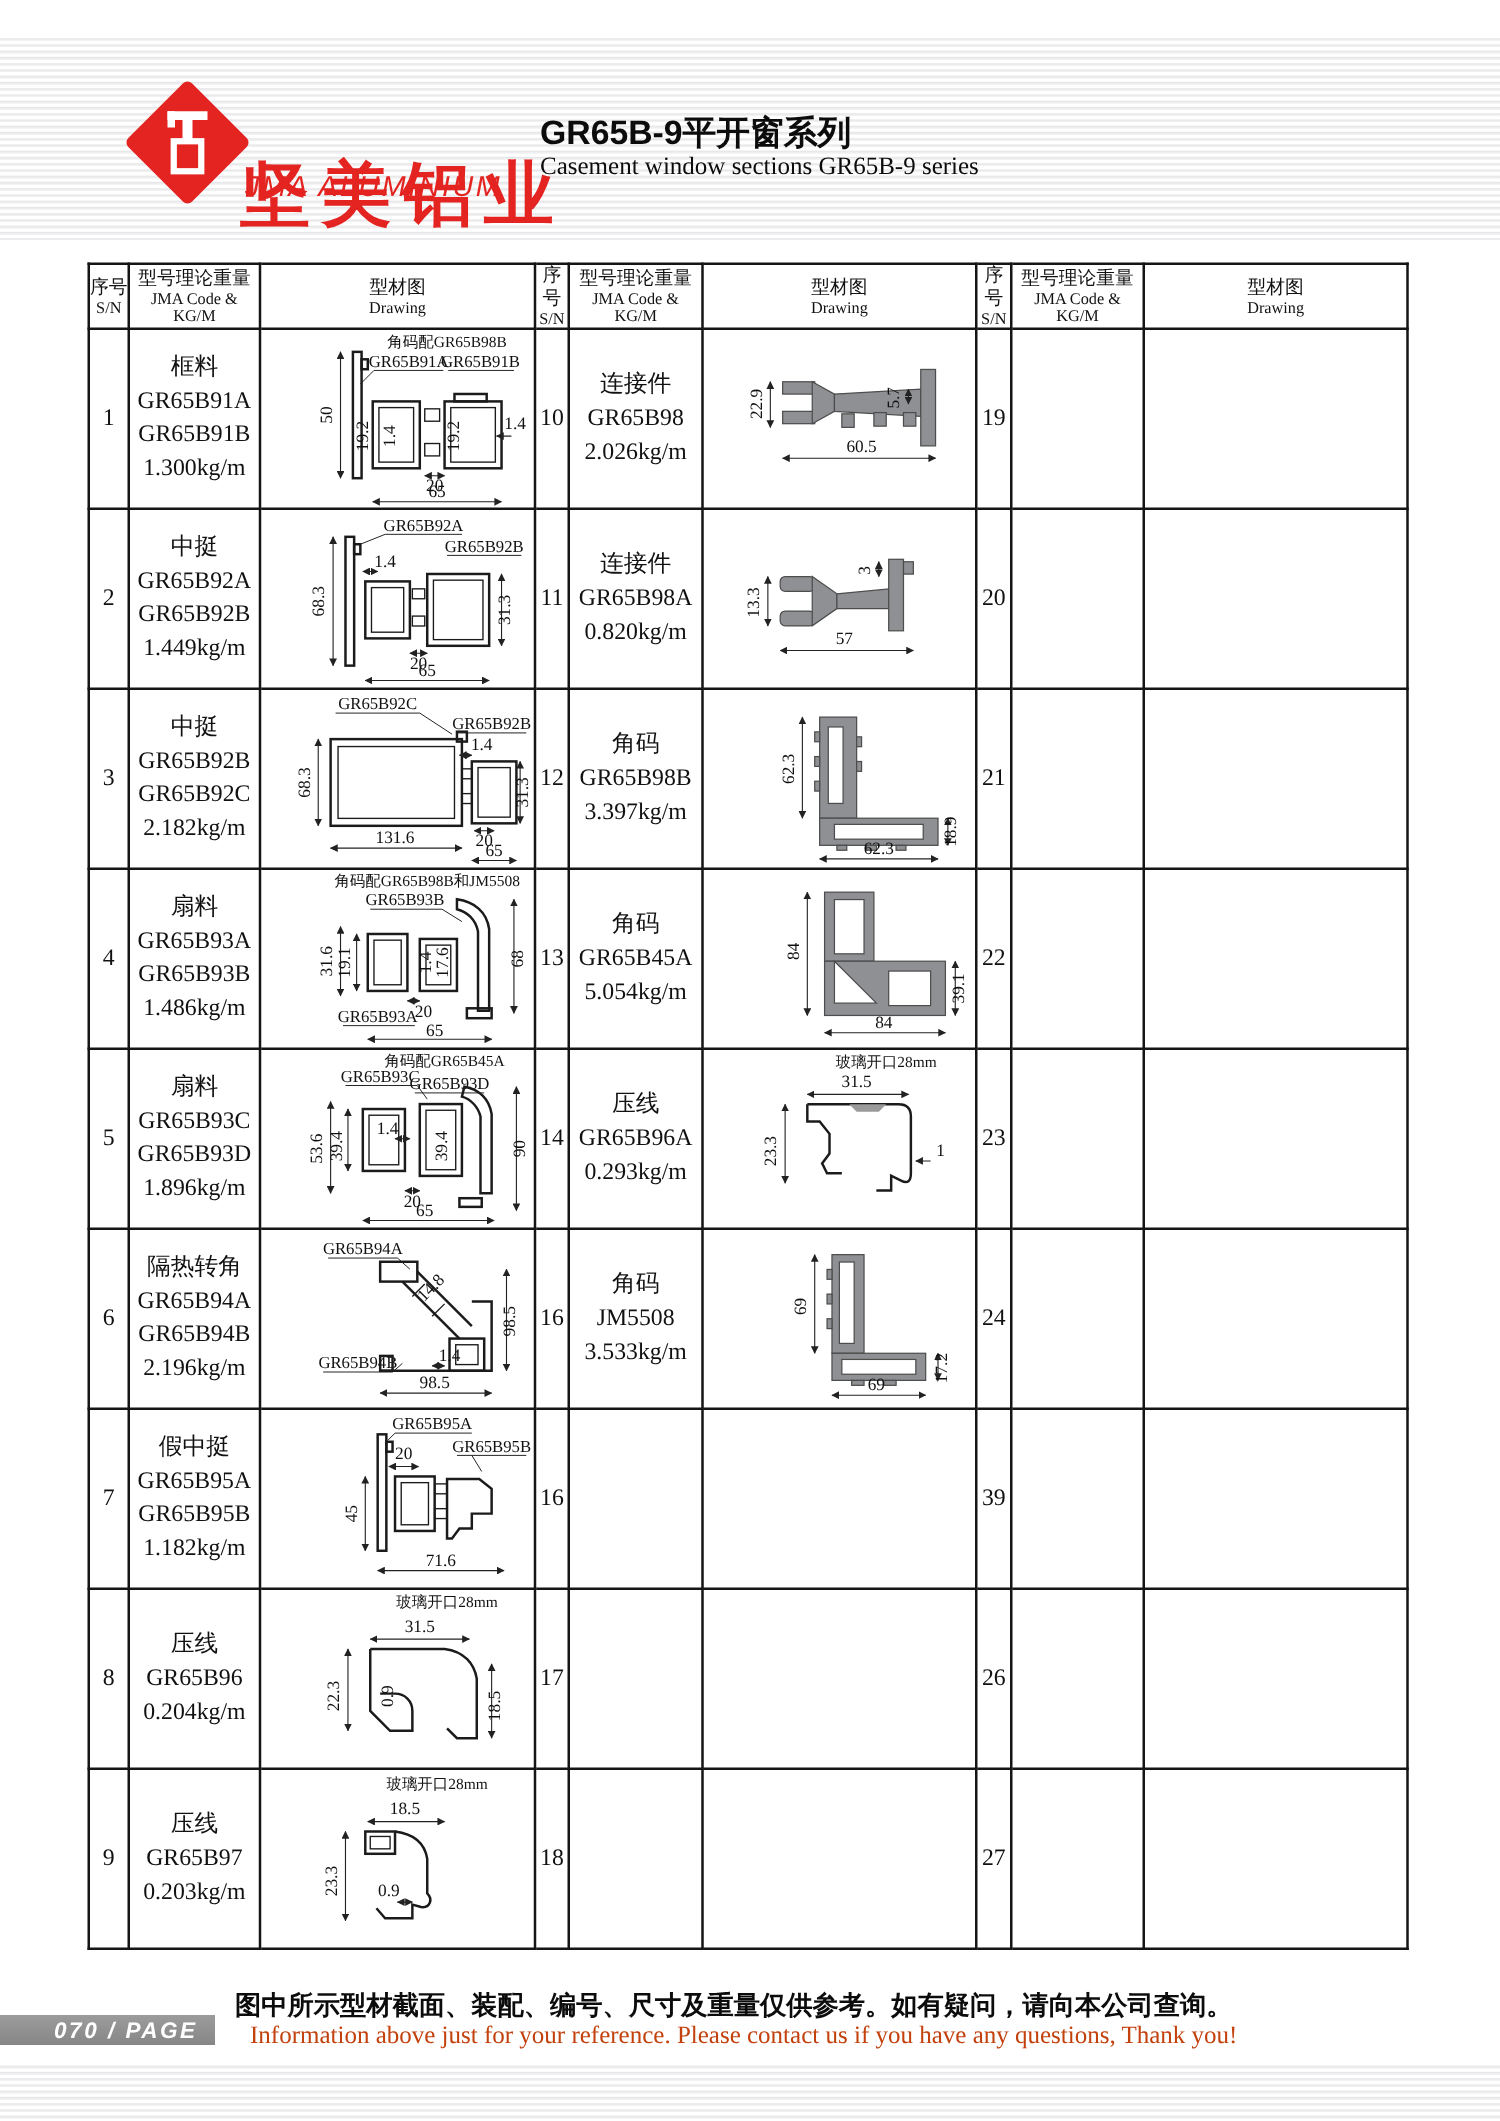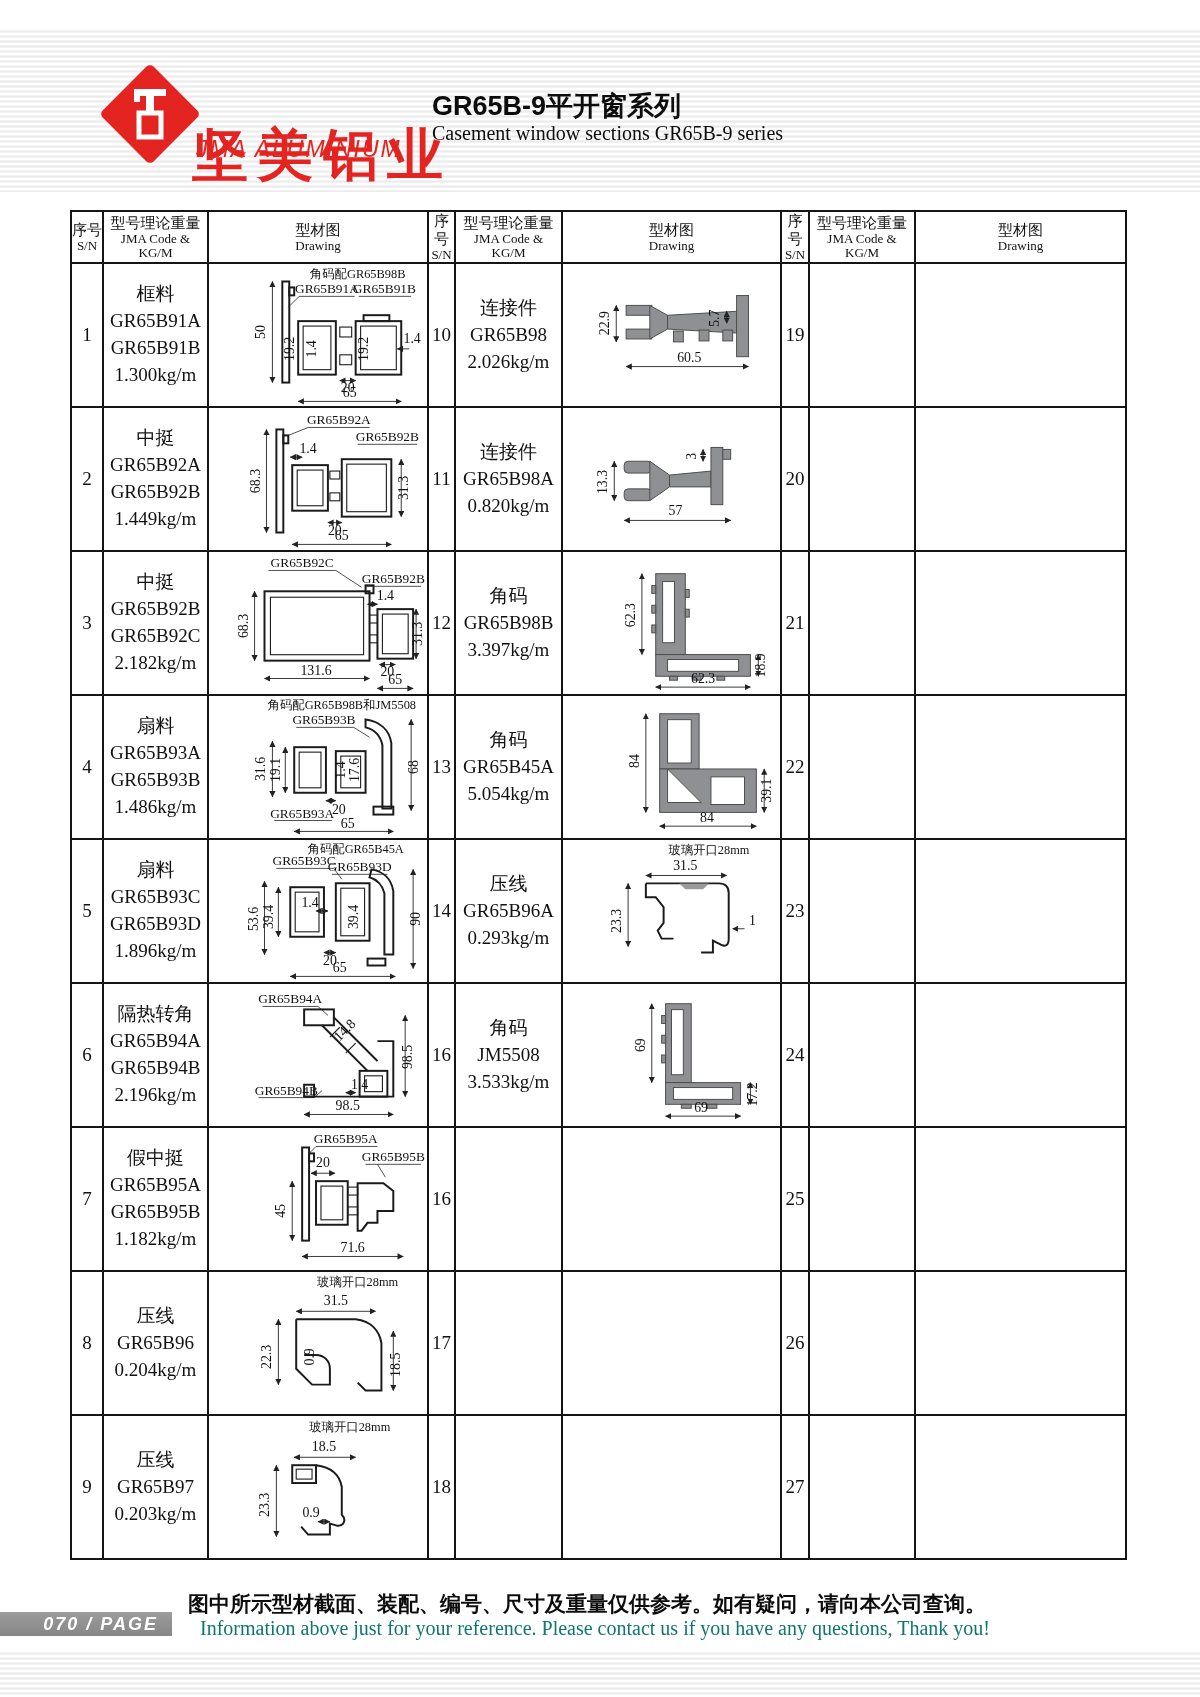--- a/index.html
+++ b/index.html
@@ -46,21 +46,21 @@
   .u{stroke:#222;stroke-width:0.8;fill:none;}
 
   
   .badge{position:absolute;left:0;top:1612px;width:172px;height:24px;
          background:linear-gradient(#9c9c9c,#868686);display:flex;align-items:center;justify-content:flex-end;
          padding-right:14px;box-sizing:border-box;}
   .badge span{color:#fff;font-family:"Liberation Sans",sans-serif;font-weight:bold;font-style:italic;
               font-size:18px;letter-spacing:2px;white-space:nowrap;margin-left:12px;}
   .note-cn{position:absolute;left:188px;top:1590px;font-family:"Liberation Sans",sans-serif;
            font-weight:bold;font-size:21px;color:#0c0c0c;white-space:nowrap;}
-  .note-en{position:absolute;left:200px;top:1617px;font-size:20px;color:#0f766e;white-space:nowrap;}
+  .note-en{position:absolute;left:200px;top:1617px;font-size:20px;color:#c2410c;white-space:nowrap;}
 </style>
 </head>
 <body>
 
 <svg width="0" height="0" style="position:absolute">
   <defs>
     <marker id="arr" viewBox="0 0 6 6" markerWidth="7" markerHeight="7" refX="5.5" refY="3" orient="auto-start-reverse">
       <path d="M0,0 L6,3 L0,6 z" fill="#222"></path>
     </marker>
   </defs>
@@ -547,21 +547,21 @@
             <rect class="pi" x="140" y="78" width="10" height="8"></rect>
       <line class="d" x1="84" y1="52" x2="84" y2="112" marker-start="url(#arr)" marker-end="url(#arr)"></line>
       <text transform="rotate(-90 77 82)" x="77" y="82" text-anchor="middle">45</text>
       <line class="d" x1="94" y1="128" x2="196" y2="128" marker-start="url(#arr)" marker-end="url(#arr)"></line>
       <text x="145" y="124" text-anchor="middle">71.6</text>
     </svg>
   </td>
   <td class="sn">16</td>
   <td></td>
   <td></td>
-  <td class="sn">25</td>
+  <td class="sn">39</td>
   <td></td>
   <td></td>
 </tr>
 
 <tr class="r">
   <td class="sn">8</td>
   <td class="code">
     <div>压线</div>
     <div>GR65B96</div>
     <div>0.204kg/m</div>

